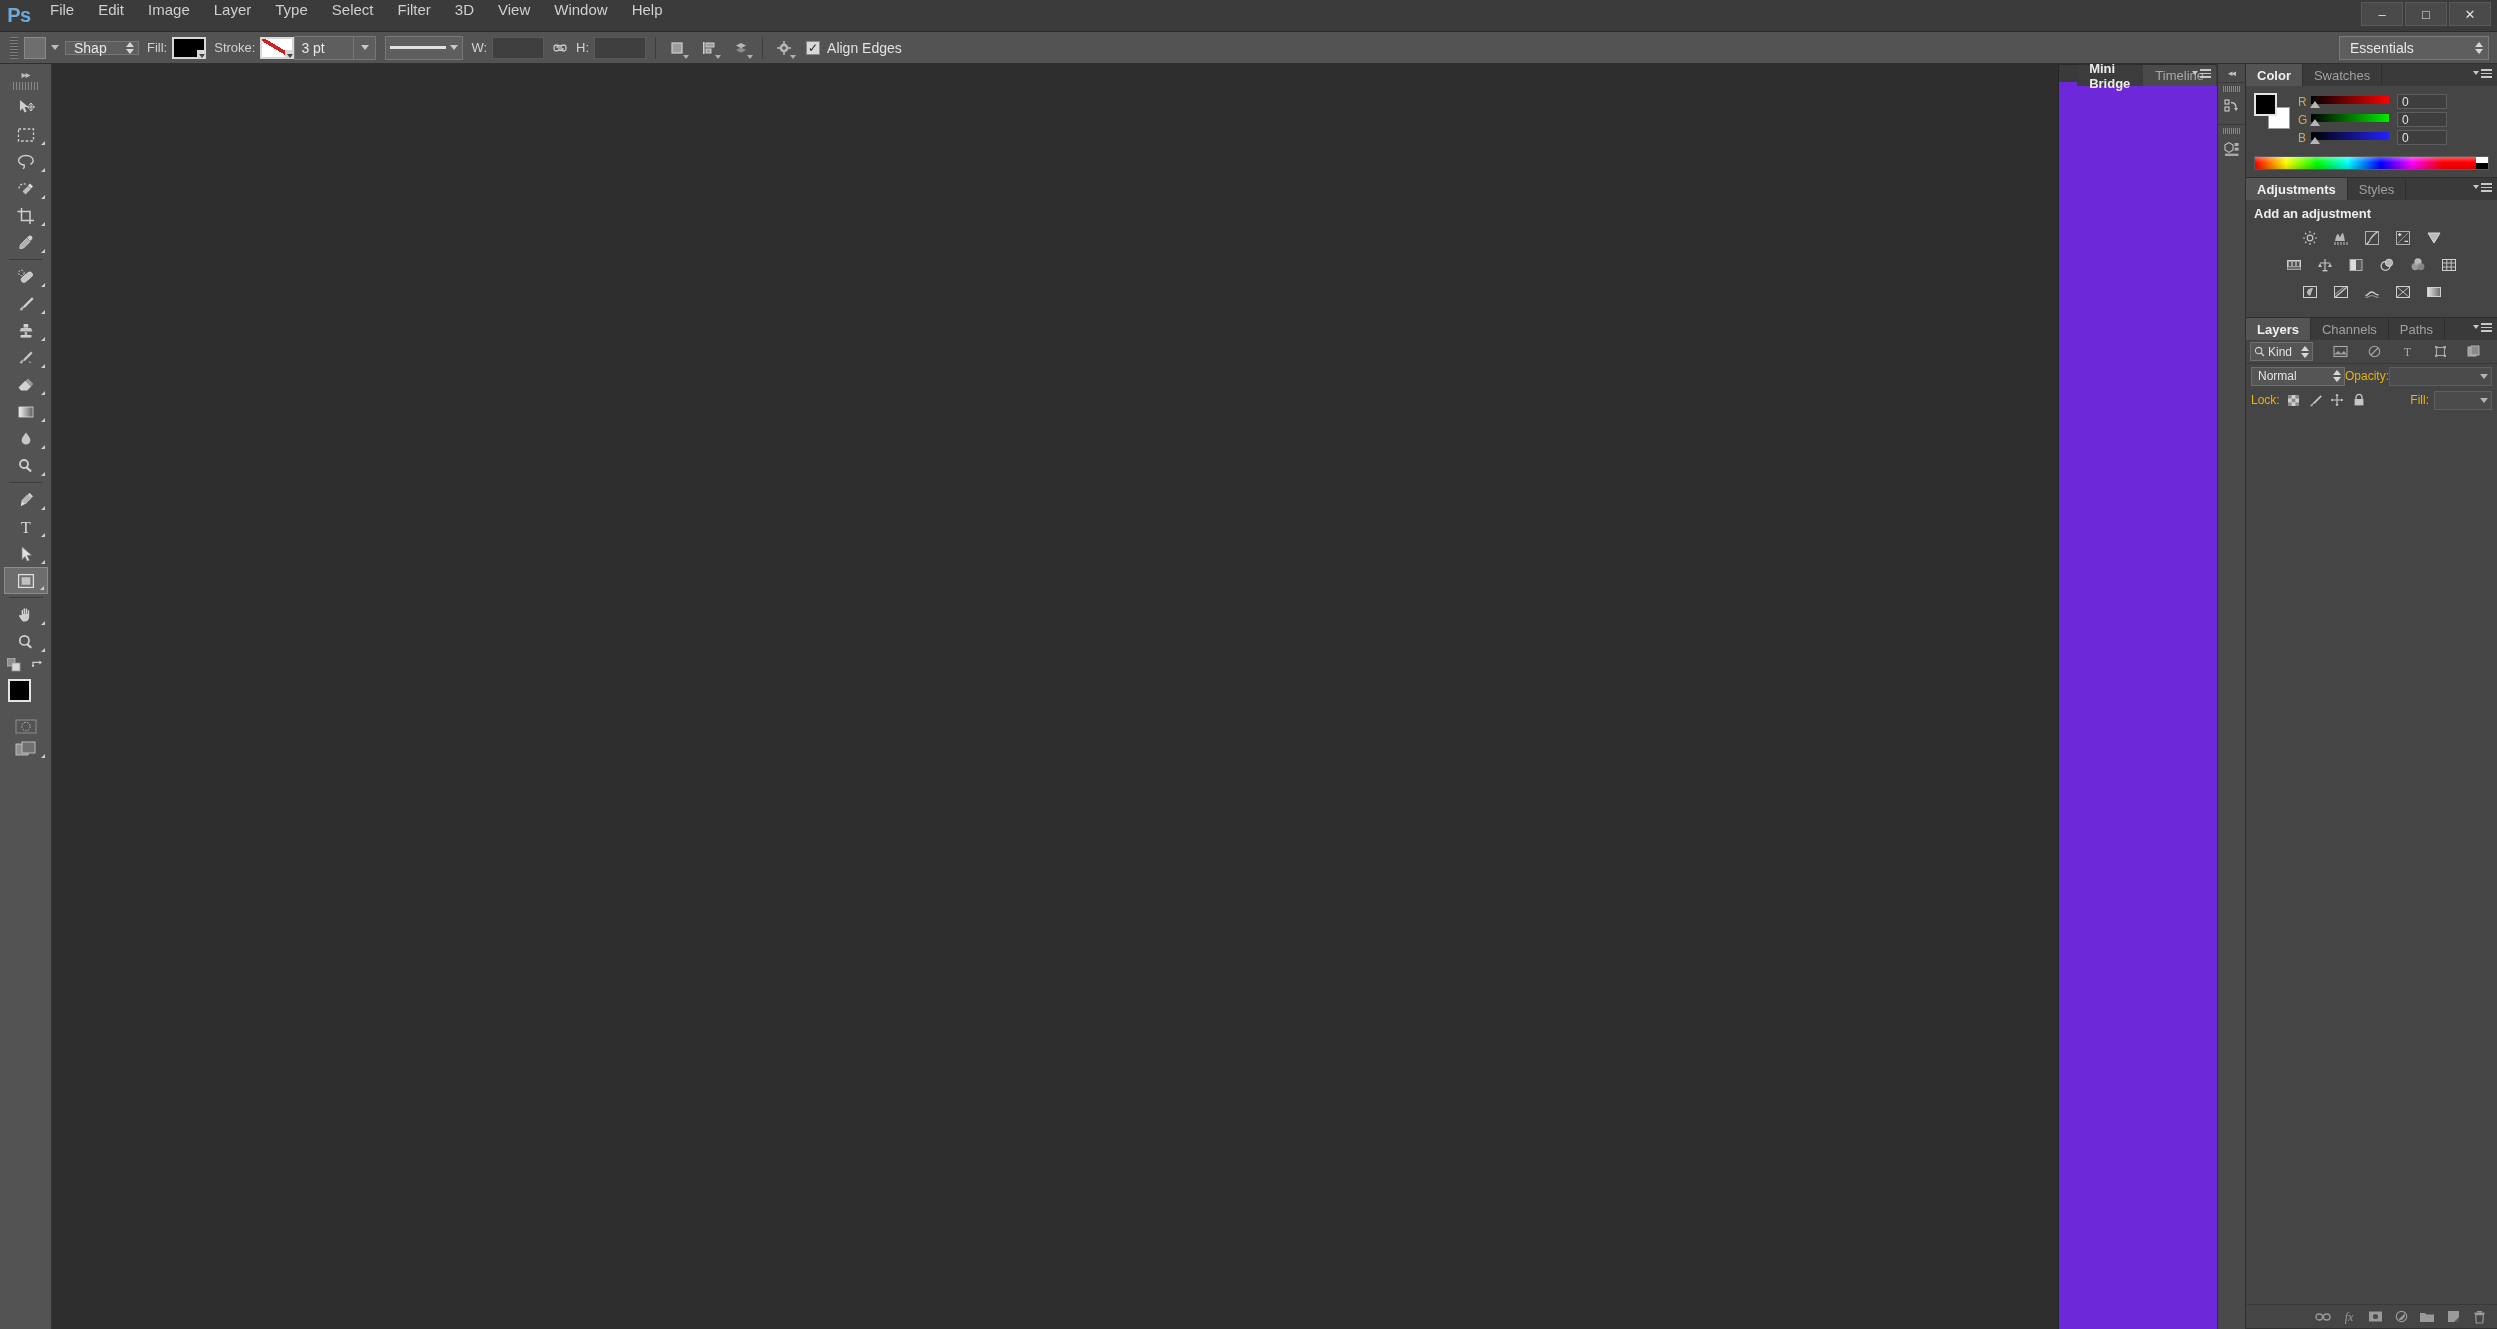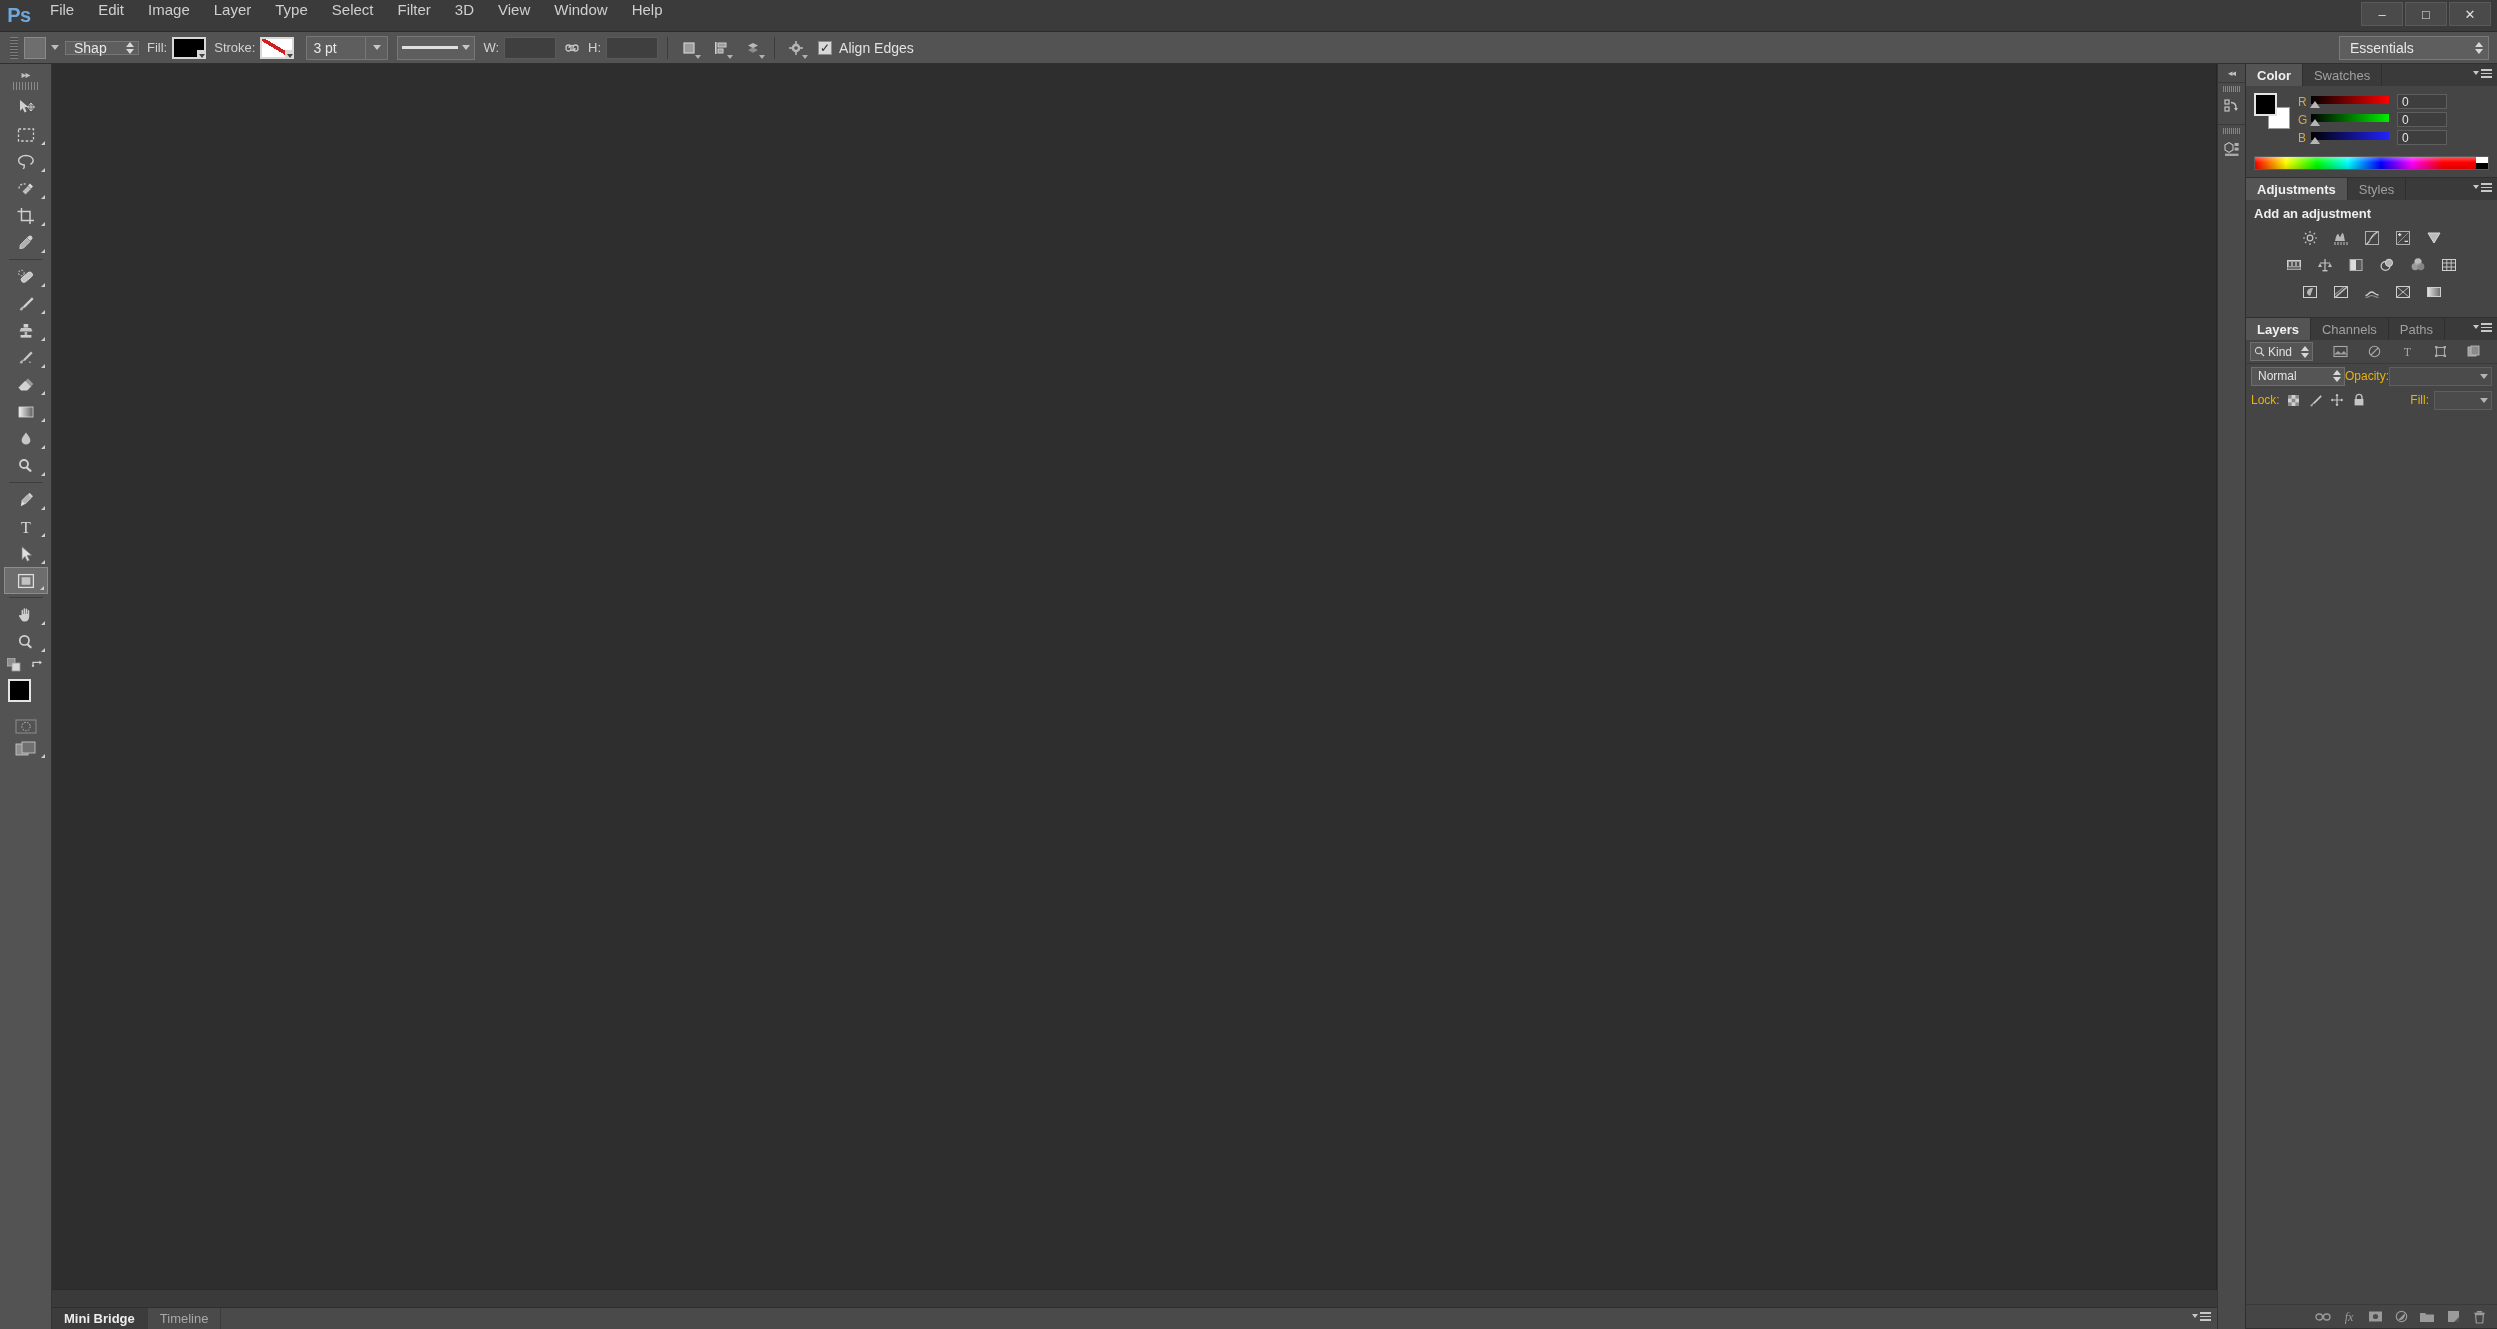--- a/index.html
+++ b/index.html
@@ -188,22 +188,22 @@
     background: #000; border: 2px solid #e4e4e4;
   }
   .fgbg .bg {
     position: absolute; right: 0; bottom: 0; width: 23px; height: 23px;
     background: #fff; border: 2px solid #9a9a9a; z-index: -1;
   }
   .swap-icons { display: flex; gap: 10px; align-items: center; height: 16px; margin-top: 2px; }
 
   
   .canvaswrap {
-    flex: 1; background: #ef4444; position: relative;
-    display: flex; flex-direction: column; min-width: 0;
+    flex: 1; background: #6d28d9; position: relative;
+    display: flex; min-width: 0;
   }
   .canvas-area { flex: 1; background: #2e2e2e; border-right: 1px solid #262626; }
   .statusbar {
     height: 18px; background: #3a3a3a; border-top: 1px solid #2a2a2a;
     flex: 0 0 18px;
   }
   .bottom-tabs {
     height: 22px; background: #4a4a4a;
     border-top: 1px solid #2e2e2e;
     display: flex; align-items: stretch; flex: 0 0 22px;
@@ -438,21 +438,21 @@
     <div class="swatch-btn">
       <span class="corner"></span>
     </div>
 
     <div class="ob-label">Stroke:</div>
     <div class="swatch-btn stroke">
       <span class="slash"></span>
       <span class="corner"></span>
     </div>
 
-    <div class="field-combo" style="margin-left:12px">
+    <div class="field-combo" style="margin-left:0">
       <div class="num-field">3 pt</div>
       <div class="combo-arrow">
           <i></i>
         </div>
     </div>
 
     <div class="stroke-style" style="margin-left:9px">
       <span class="line"></span>
       <span style="margin-left:4px;width:0;height:0;border-left:4px solid transparent;border-right:4px solid transparent;border-top:5px solid #c8c8c8;"></span>
     </div>

